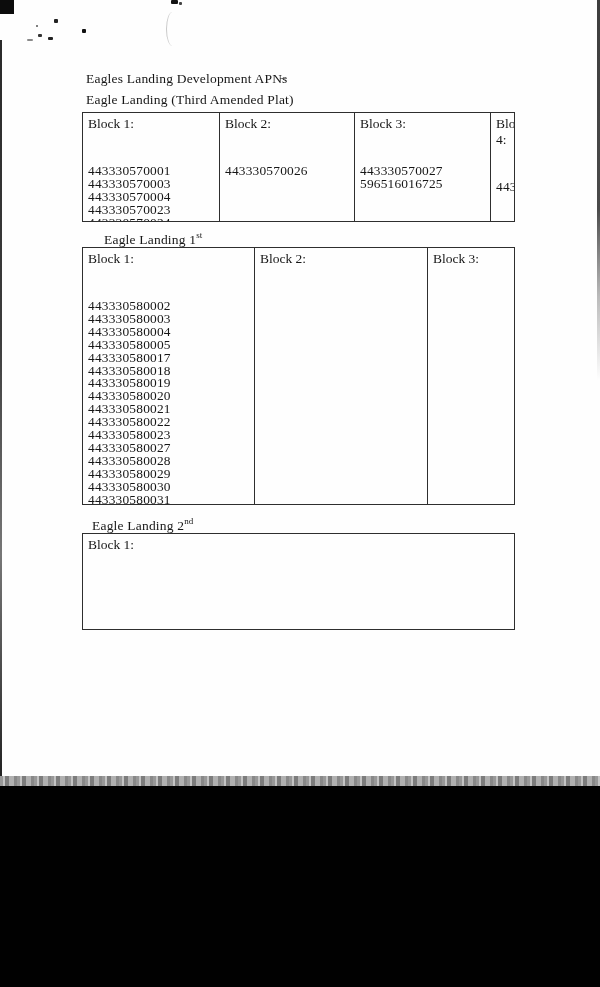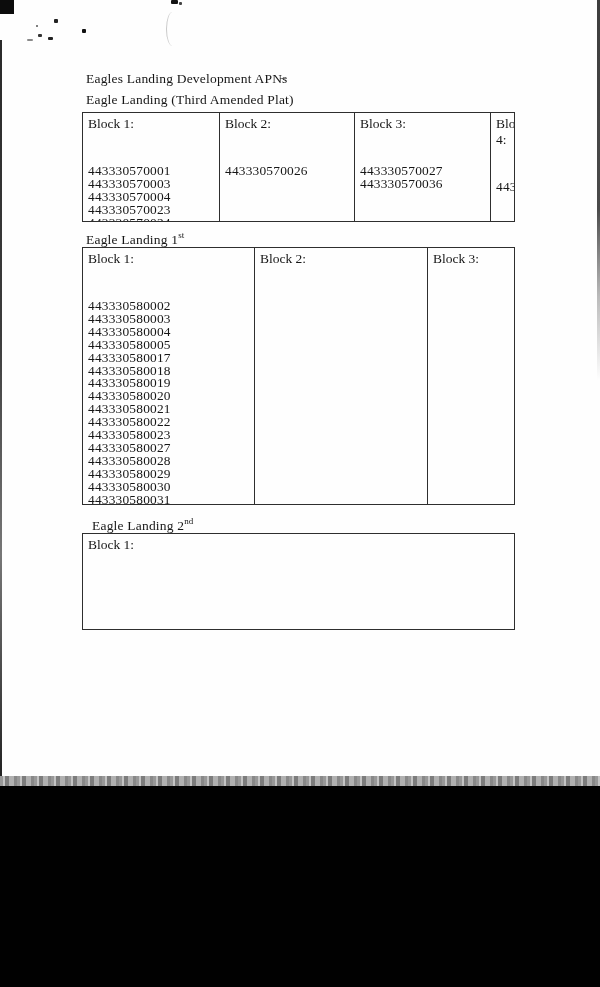--- a/index.html
+++ b/index.html
@@ -111,29 +111,29 @@
 443330570024
 443330570025</div>
     </div>
     <div class="apn-cell">
       <div class="block-label">Block 2:</div>
       <div class="apn-list">443330570026</div>
     </div>
     <div class="apn-cell">
       <div class="block-label">Block 3:</div>
       <div class="apn-list">443330570027
-443330570036</div>
+596516016725</div>
     </div>
     <div class="apn-cell">
       <div class="block-label">Block 4:</div>
       <div class="apn-list">443330570045</div>
     </div>
   </div>
 
-  <div class="abs section-heading" style="left:86px;top:230px;">
+  <div class="abs section-heading" style="left:104px;top:230px;">
     <span>Eagle Landing 1</span><sup>st</sup>
   </div>
   <div class="abs apn-table" style="left:82px;top:247px;width:433px;height:258px;grid-template-columns:143px 145px 1fr;">
     <div class="apn-cell">
       <div class="block-label">Block 1:</div>
       <div class="apn-list">443330580002
 443330580003
 443330580004
 443330580005
 443330580017

